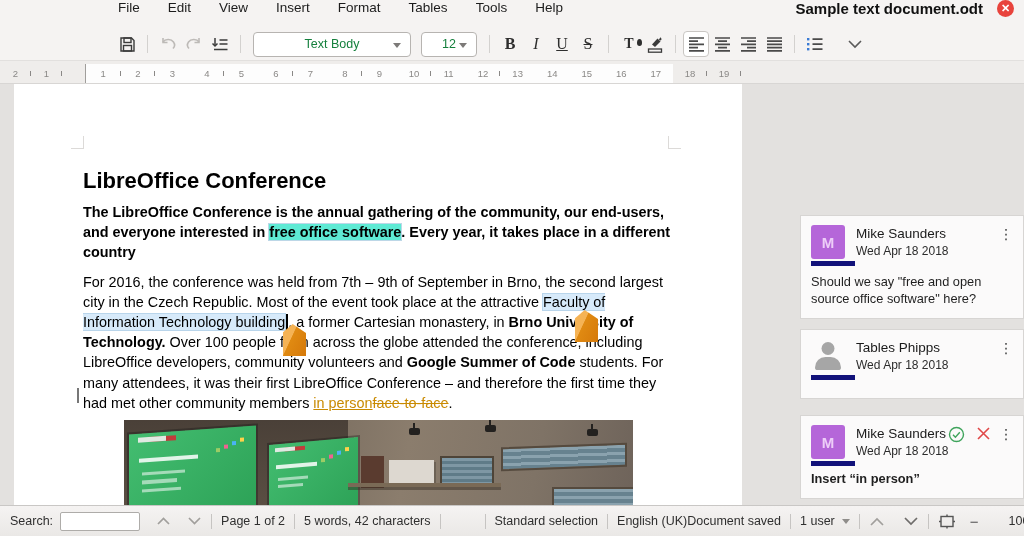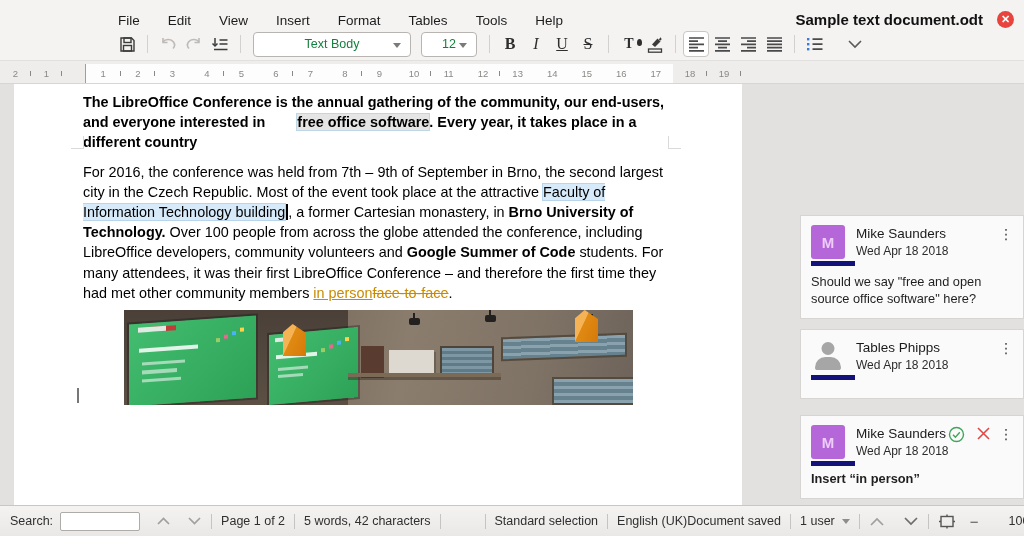--- a/index.html
+++ b/index.html
@@ -1,21 +1,21 @@
 <!DOCTYPE html>
 <html><head>
 <meta charset="utf-8">
 <title>Sample text document.odt</title>
 <style>
   html,body{margin:0;padding:0;background:#d8d6d4;}
   .app{position:relative;width:1024px;height:536px;background:#e3e1df;overflow:hidden;
        font-family:"Liberation Sans",sans-serif;-webkit-font-smoothing:antialiased;}
 
   
-  .menubar{position:absolute;top:0;left:0;right:0;height:28px;background:#f5f3f2;display:flex;align-items:flex-end;}
+  .menubar{position:absolute;top:0;left:0;right:0;height:28px;background:#f5f3f2;display:flex;align-items:flex-start;}
   .menu-items{display:flex;margin-left:104px;}
   .menu-item{padding:0 14px;font-size:13.5px;color:#1c1c1c;cursor:default;}
   .doc-title{margin-left:auto;font-weight:700;font-size:15px;color:#111;}
   .close-btn{width:17px;height:17px;border-radius:50%;background:#e8433c;color:#fff;font-size:11px;
              line-height:17px;text-align:center;margin:0 10px 0 14px;font-weight:700;cursor:pointer;}
 
   
   .toolbar{position:absolute;top:28px;left:0;right:0;height:33px;background:#f5f3f2;display:flex;
            align-items:center;padding-left:114px;box-sizing:border-box;border-bottom:1px solid #e2e0de;}
   .tb-sep{width:1px;height:18px;background:#d3d1cf;margin:0 7px;flex:none;}
@@ -53,21 +53,21 @@
   
   .doc-area{position:absolute;top:84px;left:0;width:742px;height:421px;background:#e3e1df;overflow:hidden;}
   .page{position:absolute;left:14px;top:0;width:728px;height:421px;background:#fff;padding-left:69px;box-sizing:border-box;}
   .mm{position:absolute;width:12px;height:12px;}
   .mm-left{left:57px;top:52px;border-right:1px solid #dcdad8;border-bottom:1px solid #dcdad8;}
   .mm-right{left:654px;top:52px;border-left:1px solid #dcdad8;border-bottom:1px solid #dcdad8;}
   .page h1{margin:84px 0 0;font-size:22px;font-weight:700;color:#000;}
   .para{width:596px;font-size:14.4px;line-height:20.2px;color:#000;margin:8px 0 0;}
   .bold-para{font-weight:700;}
   .para2{margin-top:9px;}
-  .cmt-hl{background:#e5e5e5;box-shadow:0 0 0 1px #bdd7e7;margin-left:28px;}
+  .cmt-hl{background:#5eead4;box-shadow:0 0 0 1px #bdd7e7;}
   .sel{background:#d7eafa;box-shadow:0 0 0 1px #b9d5eb;}
   .b{font-weight:700;}
   .ins{color:#c98a00;text-decoration:underline;margin-top:19px;}
   .del{color:#c98a00;text-decoration:line-through;}
   .caret{display:inline-block;width:2px;height:16px;background:#000;vertical-align:-3px;margin-left:1px;}
   .change-bar{position:absolute;left:63px;top:304px;width:1.5px;height:15px;background:#777;}
   .flag{position:absolute;width:23px;height:32px;
         background:linear-gradient(115deg,#f5b355 38%,#e08a12 40%,#d5790a 100%);
         clip-path:polygon(42% 0,100% 28%,100% 100%,0 100%,0 26%);}
   .flag1{left:269px;top:240px;}
@@ -312,20 +312,21 @@
       <div class="ticks tk-main"></div>
       <div class="ticks tk-right"></div>
     </div>
   </div>
 
   <div class="doc-area">
     <div class="page">
       <div class="mm mm-left"></div>
       <div class="mm mm-right"></div>
 
+      <h1>LibreOffice Conference</h1>
 
       <p class="para bold-para"><span>The LibreOffice Conference is the annual gathering of the community, our end-users, and everyone interested in </span><span class="cmt-hl">free office software</span><span>. Every year, it takes place in a different country</span></p>
 
       <p class="para para2"><span class="t">For 2016, the conference was held from 7th – 9th of September in Brno, the second largest city in the Czech Republic. Most of the event took place at the attractive </span><span class="sel">Faculty of Information Technology building</span><span class="caret"></span><span class="t">, a former Cartesian monastery, in </span><span class="b">Brno University of Technology.</span><span class="t"> Over 100 people from across the globe attended the conference, including LibreOffice developers, community volunteers and </span><span class="b">Google Summer of Code</span><span class="t"> students. For many attendees, it was their first LibreOffice Conference – and therefore the first time they had met other community members </span><span class="ins">in person</span><span class="del">face-to-face</span><span class="t">.</span></p>
 
       <div class="photo">
         <div class="ph-left"></div>
         <div class="ph-screen s1">
           <i class="s-logo"></i>
             <i class="s-title"></i>

